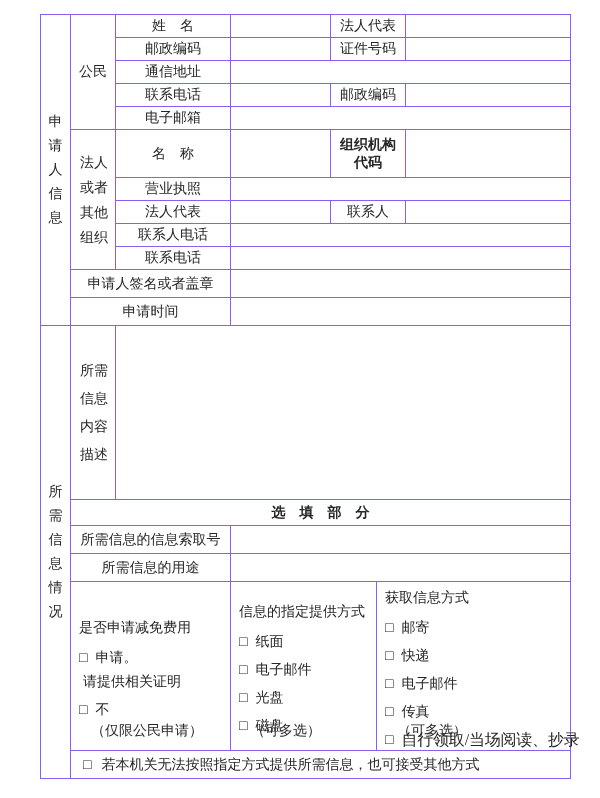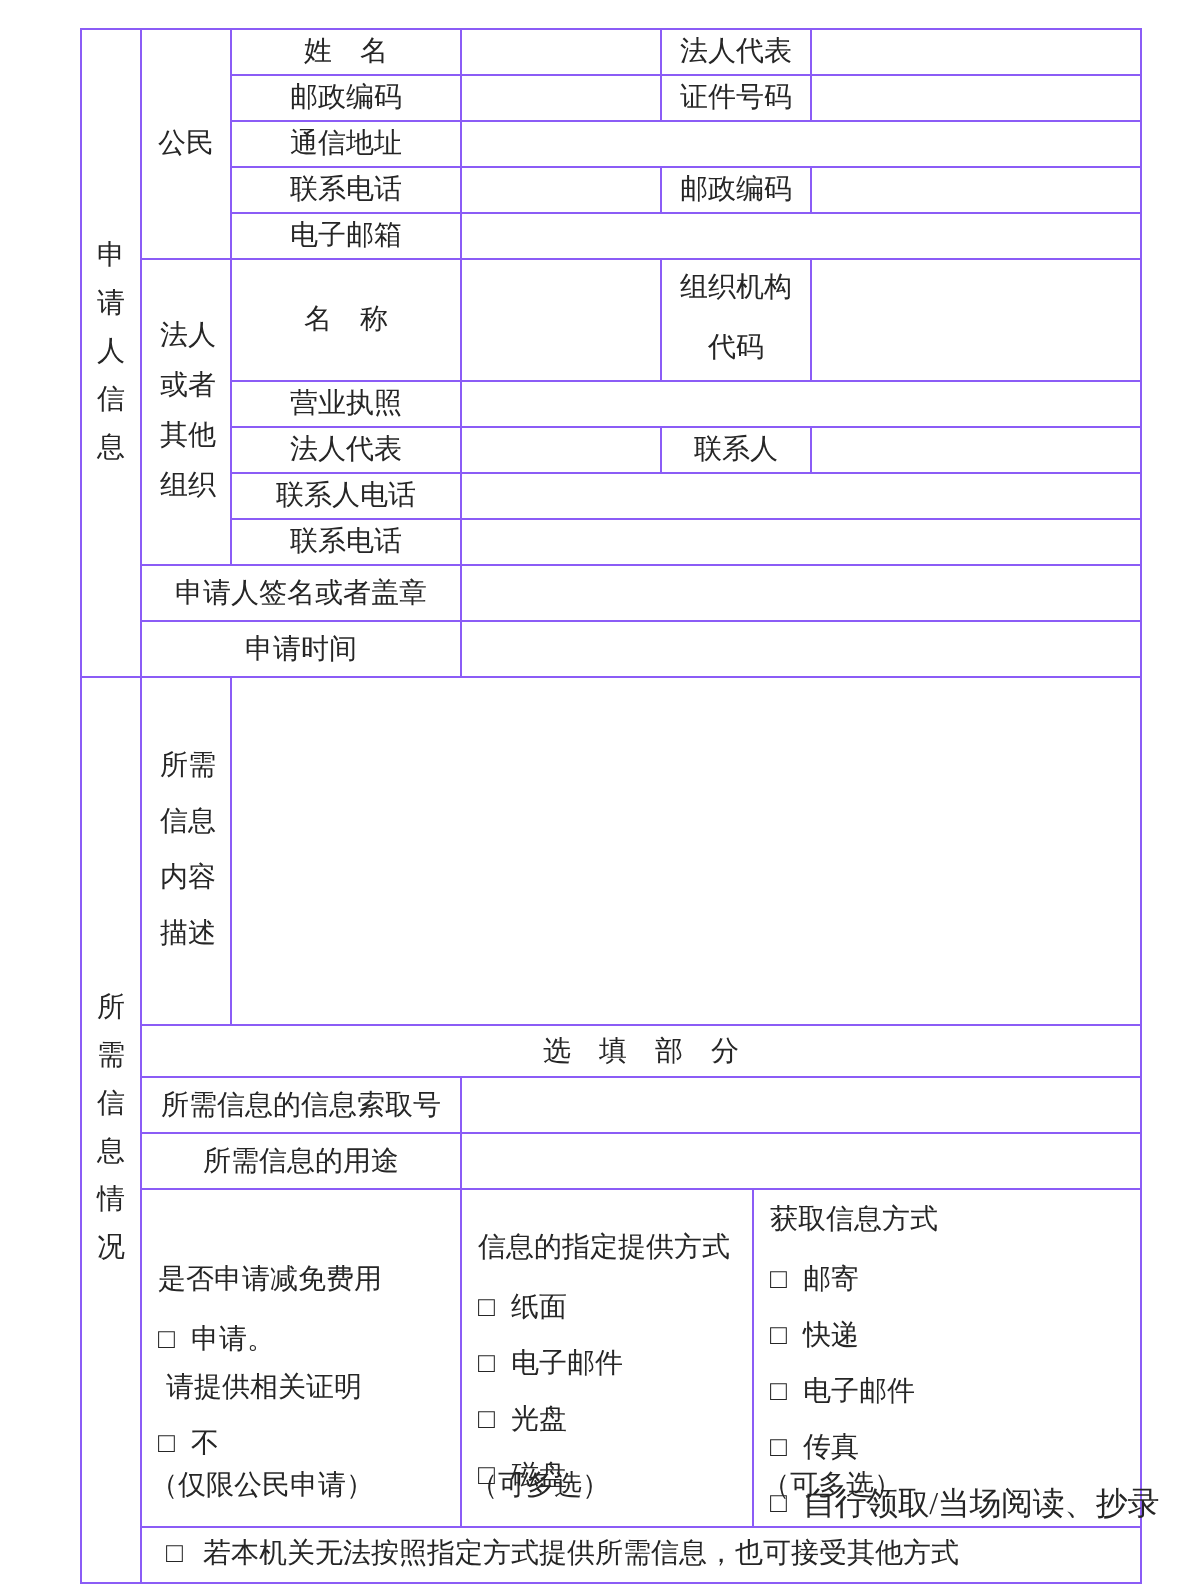--- a/index.html
+++ b/index.html
@@ -48,47 +48,48 @@
     width: 30px;
     margin: 0 auto;
     line-height: 25px;
     word-break: break-all;
     text-align: right;
   }
   .wrap2.desc { line-height: 28px; }
   .wrap4 {
     width: 60px;
     margin: 0 auto;
-    line-height: 30px;
+    line-height: 18px;
     word-break: break-all;
     text-align: center;
+    font-weight: bold;
   }
   td.optional-title {
     text-align: center;
-    font-weight: normal;
+    font-weight: bold;
     letter-spacing: 14px;
     text-indent: 14px;
   }
   
   td.chk {
     position: relative;
     vertical-align: top;
   }
   .chk-title { margin: 6px 8px 0 8px; line-height: 20px; }
   .chk-opt {
     display: flex;
     align-items: flex-start;
     gap: 8px;
     margin: 7px 6px 0 8px;
     line-height: 21px;
   }
   .chk-opt.first { margin-top: 9px; }
   .chk-opt .box { line-height: 21px; }
   .chk-sub { margin: 3px 8px 0 12px; line-height: 21px; }
-  .chk-note { position: absolute; left: 4px; bottom: 9px; line-height: 20px; }
+  .chk-note { position: absolute; left: 20px; bottom: 9px; line-height: 20px; }
   .long-opt { font-size: 16px; white-space: nowrap; letter-spacing: -0.2px; }
   
   .footer-line {
     display: flex;
     align-items: center;
     gap: 10px;
     padding-left: 12px;
     line-height: 26px;
   }
 </style>

